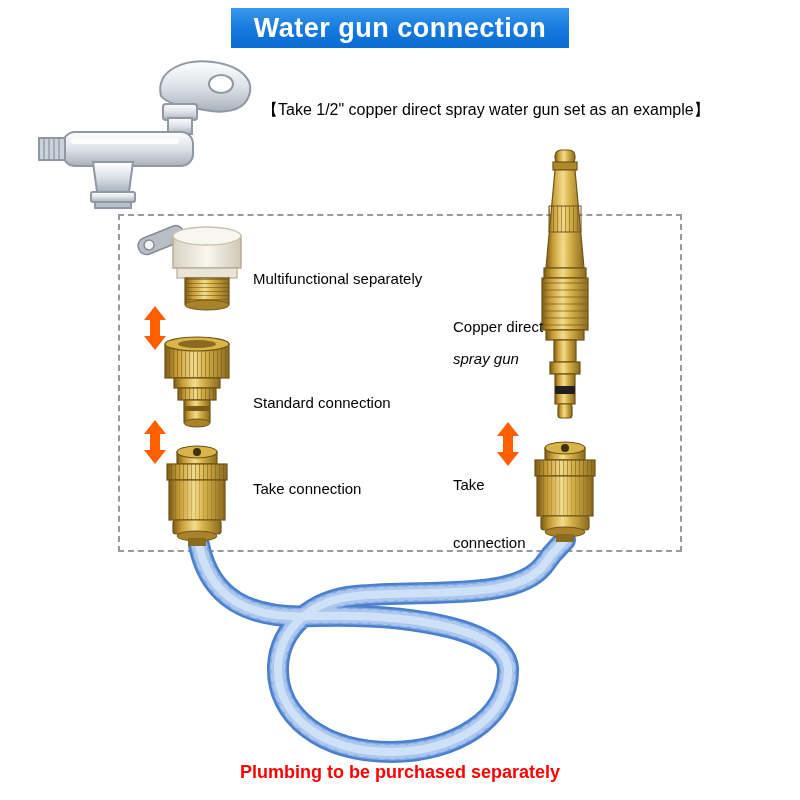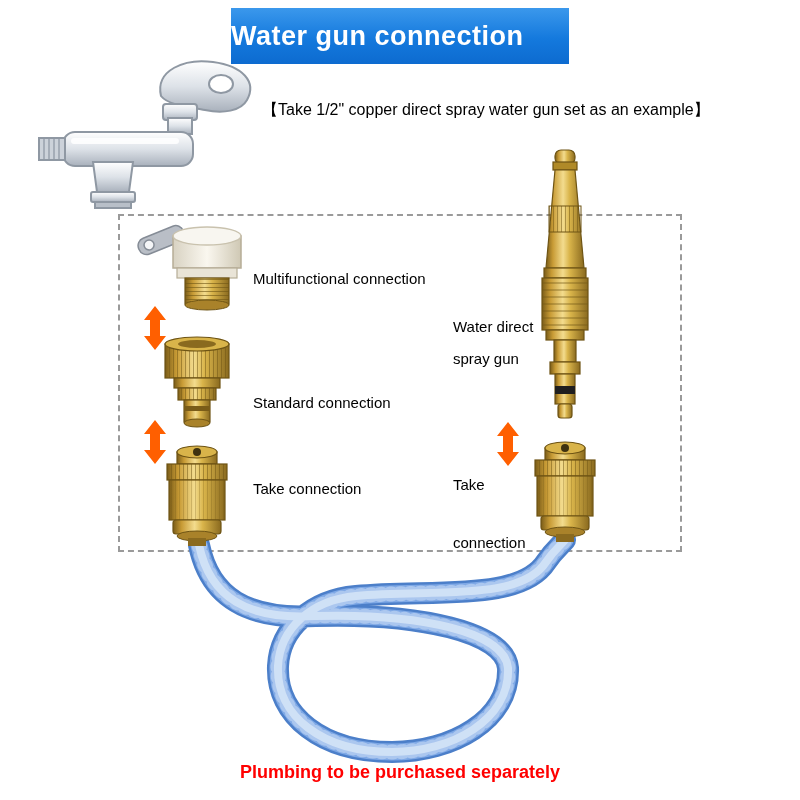--- a/index.html
+++ b/index.html
@@ -1,22 +1,22 @@
 <!DOCTYPE html>
 <html><head>
 <meta charset="utf-8">
 <style>
   * { margin:0; padding:0; box-sizing:border-box; }
   html,body { background:#ffffff; font-family:"Liberation Sans", sans-serif; }
   .canvas { position:relative; width:800px; height:800px; background:#ffffff; overflow:hidden; margin:0 auto; }
 
   .banner {
-    position:absolute; left:231px; top:8px; width:338px; height:56px;
+    position:absolute; left:231px; top:8px; width:338px; height:40px;
     background:linear-gradient(180deg,#3b98ec 0%, #1479dd 55%, #0d6bd0 100%);
-    display:flex; align-items:center; justify-content:flex-start;
+    display:flex; align-items:center; justify-content:center;
   }
   .banner span { color:#ffffff; font-size:27px; font-weight:600; letter-spacing:0.5px; }
 
   .subtitle {
     position:absolute; left:262px; top:100px; width:530px;
     font-size:16px; color:#000; white-space:nowrap;
   }
 
   .dashed-box {
     position:absolute; left:118px; top:214px; width:564px; height:338px;
@@ -122,21 +122,21 @@
       <rect x="2" y="10" width="48" height="17" rx="8" fill="#b9bec6" stroke="#858c96" stroke-width="1.5"></rect>
       <circle cx="13" cy="18.5" r="5" fill="#f4f5f7" stroke="#858c96" stroke-width="1.5"></circle>
     </g>
     <rect x="38" y="14" width="68" height="32" fill="url(#cream)" stroke="#b6ad97" stroke-width="1.5"></rect>
     <ellipse cx="72" cy="14" rx="34" ry="9" fill="#f8f6f0" stroke="#c9c2ae" stroke-width="1.5"></ellipse>
     <rect x="42" y="46" width="60" height="10" fill="#e9e4d7" stroke="#b6ad97" stroke-width="1.2"></rect>
     <rect x="50" y="56" width="44" height="26" fill="url(#gold)" stroke="#6e5414" stroke-width="1.2"></rect>
     <rect x="50" y="56" width="44" height="26" fill="url(#threads)"></rect>
     <ellipse cx="72" cy="83" rx="22" ry="5" fill="#a9822a" stroke="#6e5414" stroke-width="1"></ellipse>
   </svg>
-  <div class="label" style="left:253px; top:270px;">Multifunctional connection</div>
+  <div class="label" style="left:253px; top:270px;">Multifunctional separately</div>
 
   <svg class="part" style="left:144px; top:306px;" width="22" height="44" viewBox="0 0 22 44">
     <polygon points="11,0 22,14 16,14 16,30 22,30 11,44 0,30 6,30 6,14 0,14" fill="#ff5f00"></polygon>
   </svg>
 
   <svg class="part" style="left:152px; top:336px;" width="90" height="96" viewBox="0 0 90 96">
     <rect x="13" y="8" width="64" height="34" fill="url(#gold)" stroke="#6e5414" stroke-width="1.2"></rect>
     <rect x="13" y="8" width="64" height="34" fill="url(#knurl)"></rect>
     <ellipse cx="45" cy="8" rx="32" ry="7" fill="#d9b44a" stroke="#6e5414" stroke-width="1.2"></ellipse>
     <ellipse cx="45" cy="8" rx="19" ry="4" fill="#8a6a1f"></ellipse>
@@ -176,22 +176,22 @@
     <rect x="16" y="120" width="42" height="10" fill="url(#gold)" stroke="#6e5414" stroke-width="1.2"></rect>
     <rect x="14" y="130" width="46" height="52" fill="url(#gold)" stroke="#6e5414" stroke-width="1.2"></rect>
     <rect x="14" y="130" width="46" height="52" fill="url(#grooves)"></rect>
     <rect x="18" y="182" width="38" height="10" fill="url(#gold)" stroke="#6e5414" stroke-width="1.2"></rect>
     <rect x="26" y="192" width="22" height="22" fill="url(#gold)" stroke="#6e5414" stroke-width="1.2"></rect>
     <rect x="22" y="214" width="30" height="12" fill="url(#gold)" stroke="#6e5414" stroke-width="1.2"></rect>
     <rect x="27" y="226" width="20" height="30" fill="url(#gold)" stroke="#6e5414" stroke-width="1.2"></rect>
     <rect x="27" y="238" width="20" height="8" fill="#1f1f1f"></rect>
     <rect x="30" y="256" width="14" height="14" rx="3" fill="url(#gold)" stroke="#6e5414" stroke-width="1.2"></rect>
   </svg>
-  <div class="label" style="left:453px; top:318px;">Water direct</div>
-  <div class="label" style="left:453px; top:350px;">spray gun</div>
+  <div class="label" style="left:453px; top:318px;">Copper direct</div>
+  <div class="label" style="left:453px; top:350px;font-style:italic;">spray gun</div>
 
   <svg class="part" style="left:497px; top:422px;" width="22" height="44" viewBox="0 0 22 44">
     <polygon points="11,0 22,14 16,14 16,30 22,30 11,44 0,30 6,30 6,14 0,14" fill="#ff5f00"></polygon>
   </svg>
 
   <svg class="part" style="left:518px; top:438px;" width="95" height="105" viewBox="0 0 95 105">
     <rect x="27" y="10" width="40" height="12" fill="url(#gold)" stroke="#6e5414" stroke-width="1.2"></rect>
     <ellipse cx="47" cy="10" rx="20" ry="6" fill="#d9b44a" stroke="#6e5414" stroke-width="1.2"></ellipse>
     <circle cx="47" cy="10" r="4" fill="#3f3210"></circle>
     <rect x="17" y="22" width="60" height="16" fill="url(#gold)" stroke="#6e5414" stroke-width="1.2"></rect>

